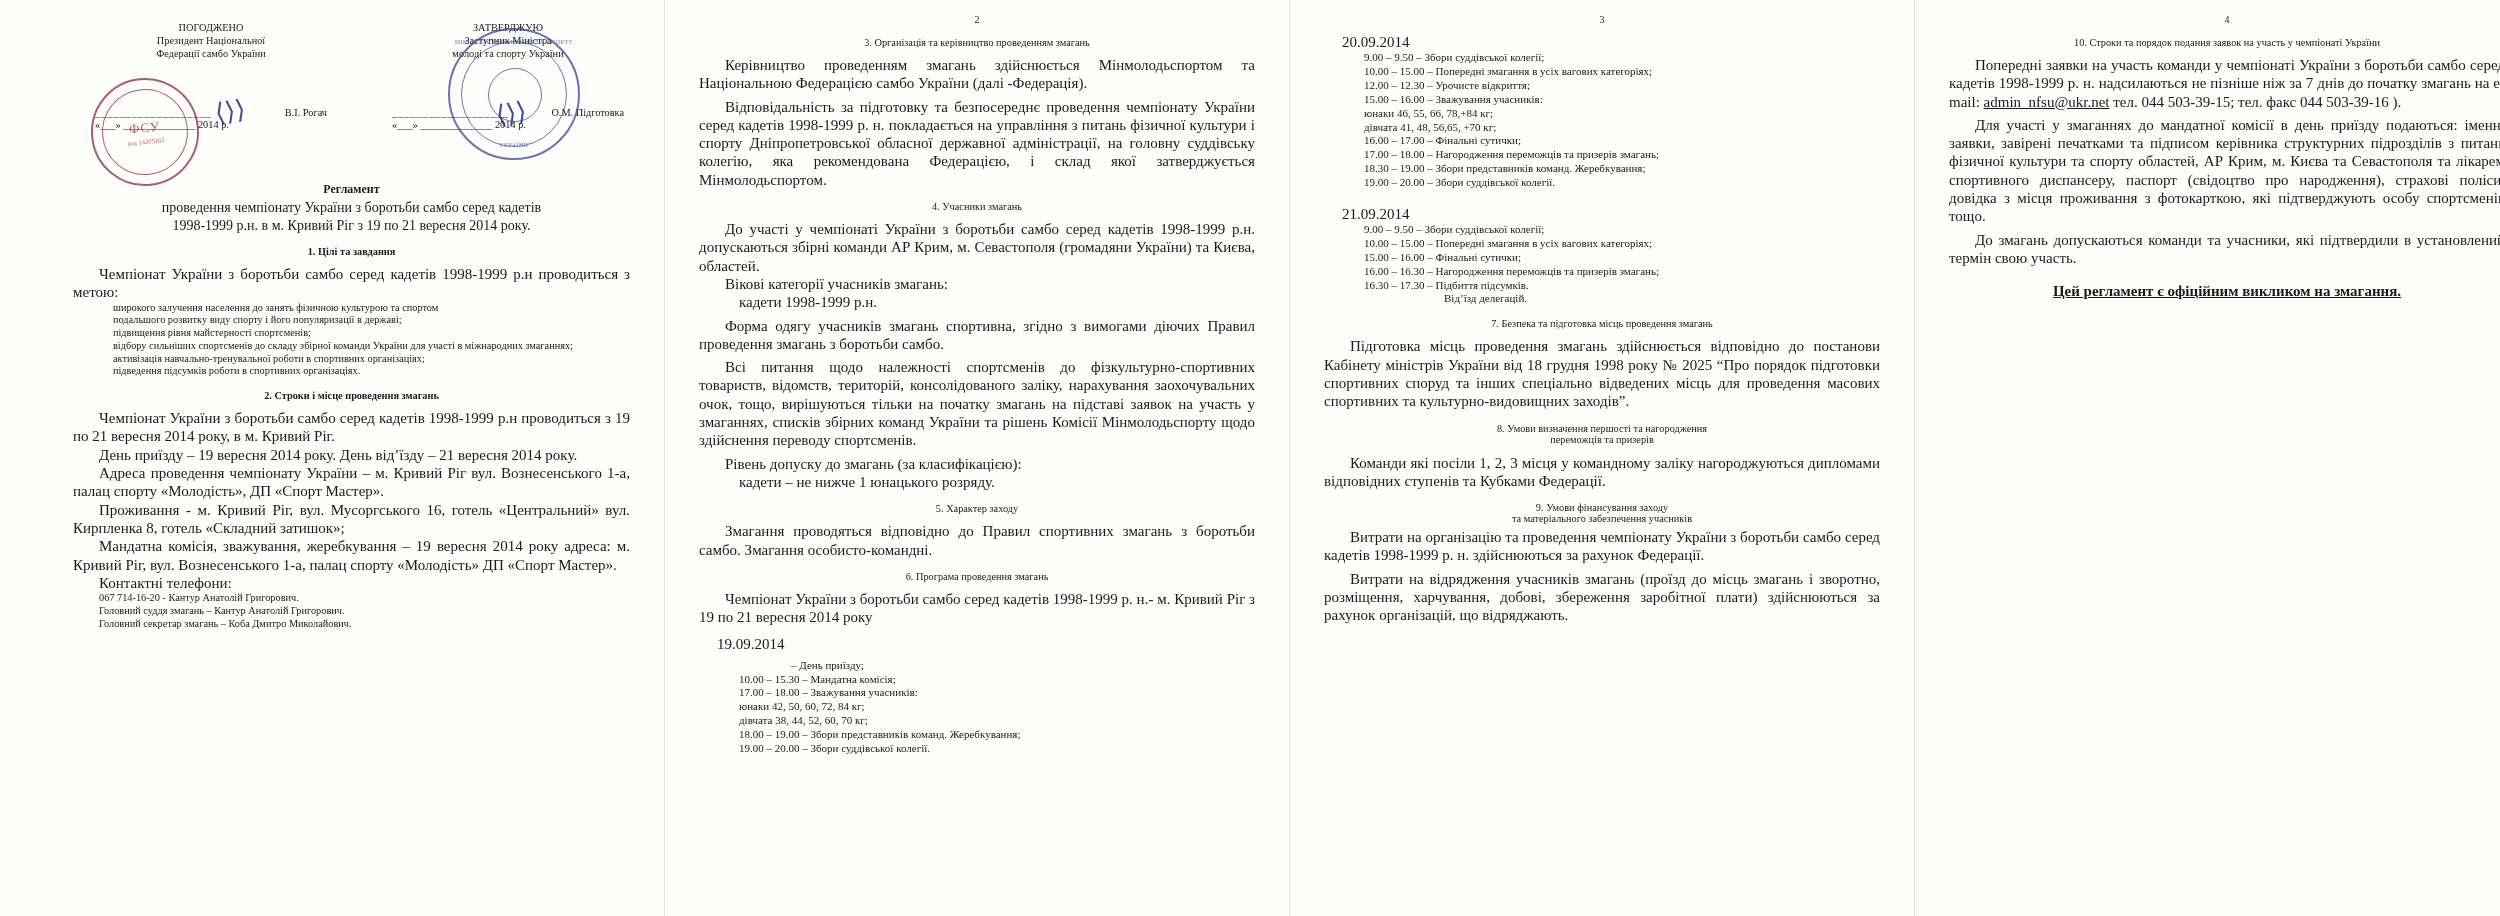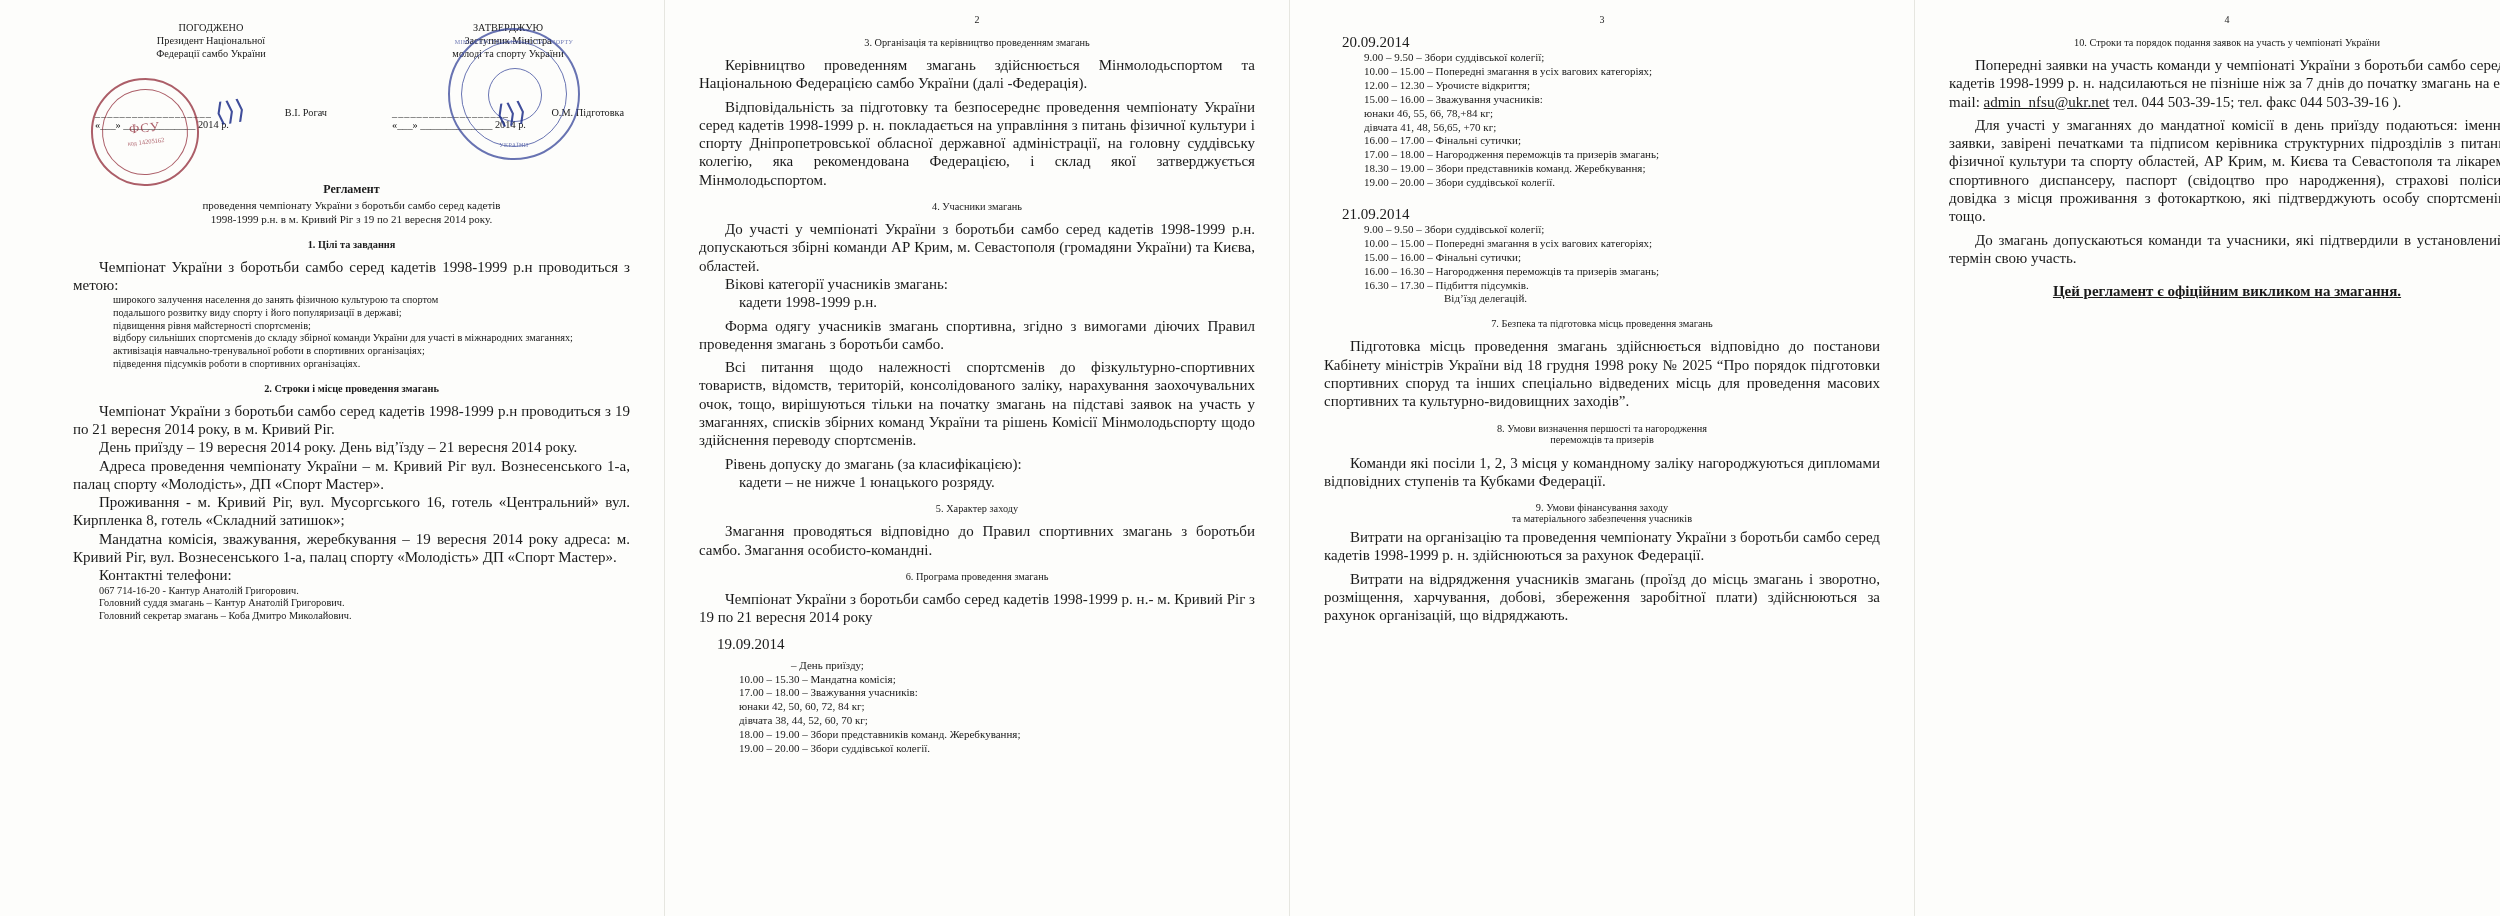--- a/index.html
+++ b/index.html
@@ -107,21 +107,21 @@
     position:absolute;
     font-family:"Liberation Serif",serif;
     color:#1e2f8a;
     font-size:26px;
     transform:rotate(-9deg);
     opacity:.85;
   }
 
   .title-block{ margin-top:10px; }
   .title-block .t1{ text-align:center;font-weight:bold;font-size:12px; }
-  .title-block .t2{ text-align:center;font-size:11px;line-height:1.25;margin-top:2px; }
+  .title-block .t2{ text-align:center;font-size:14px;line-height:1.25;margin-top:2px; }
 
   .sec{ text-align:center;font-weight:bold;font-size:10.3px;margin:12px 0 8px 0; }
   .sec.nb{ font-weight:normal; }
 
   .lst{ font-size:10.3px;line-height:1.24; }
   .sched{ font-size:11px;line-height:1.26; }
   .sched .row{ display:block; padding-left:40px; text-indent:-0px;}
   .mono-ind{ padding-left:92px; }
 
   a.mail{ color:#1a1a1a; text-decoration:underline; }

